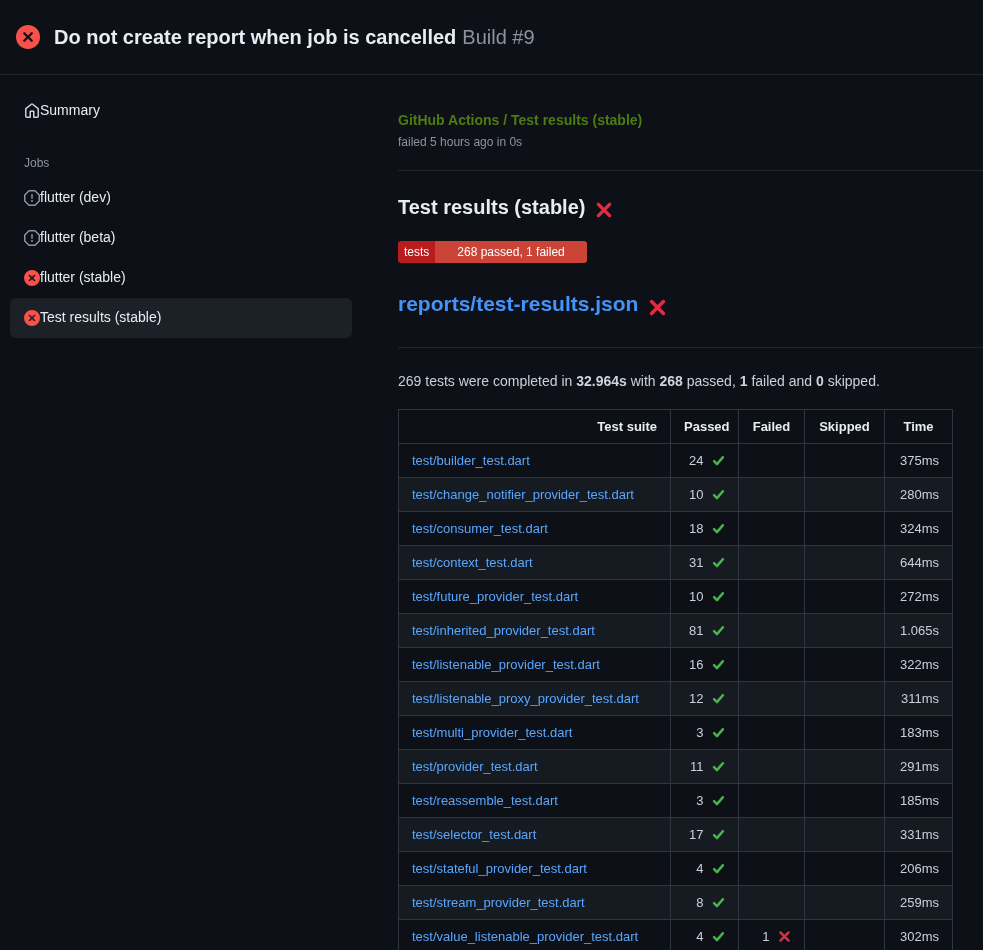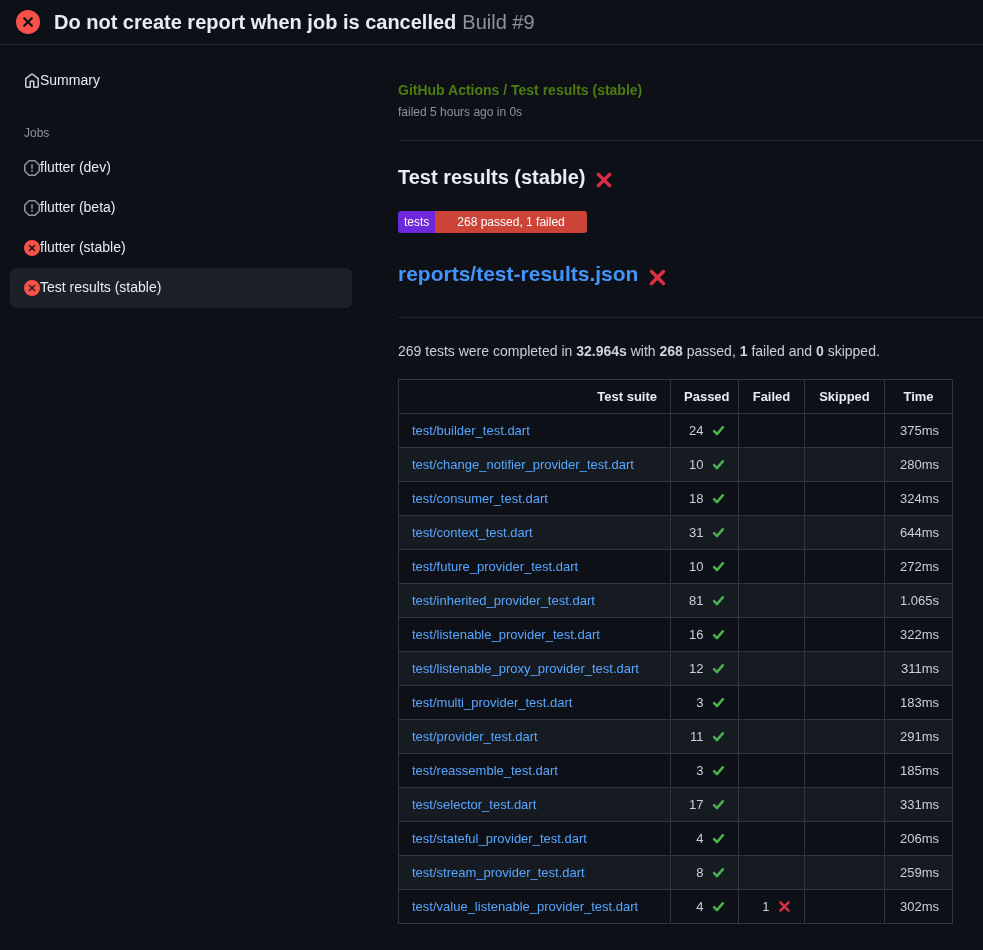--- a/index.html
+++ b/index.html
@@ -9,21 +9,21 @@
     color:#c9d1d9;
     font-family:"Liberation Sans","DejaVu Sans",sans-serif;
     font-size:14px;
     line-height:1.4;
   }
   a { text-decoration:none; cursor:pointer; }
 
   
   .run-header {
     display:flex; align-items:center; gap:14px;
-    height:45px; padding:0 16px;
+    height:75px; padding:0 16px;
     border-bottom:1px solid #21262d;
   }
   .run-header .status-icon { width:24px; height:24px; flex-shrink:0; display:block; }
   .run-header h1 { font-size:20px; font-weight:700; color:#e6edf3; white-space:nowrap; }
   .run-header .build { color:#8b949e; font-weight:400; margin-left:6px; }
 
   
   .layout { display:flex; align-items:flex-start; }
 
   
@@ -49,21 +49,21 @@
     display:flex; align-items:center; gap:10px;
     font-size:20px; font-weight:700; color:#e6edf3;
   }
   .x-mark { width:18px; height:18px; display:inline-block; flex-shrink:0; }
 
   .badge {
     display:inline-flex; margin-top:20px;
     font-size:12px; line-height:1; color:#ffffff;
     border-radius:3px; overflow:hidden;
   }
-  .badge-label { background:#6d28d9; padding:5px 6px; }
+  .badge-label { background:#b91c1c; padding:5px 6px; }
   .badge-value { background:#cb4437; padding:5px 22px; }
 
   .report-title {
     margin-top:26px; padding-bottom:28px;
     border-bottom:1px solid #21262d;
     display:flex; align-items:center; gap:10px;
     font-size:21px; font-weight:700;
   }
   .report-title a { color:#4493f8; }
   .report-title .x-mark { width:19px; height:19px; }

